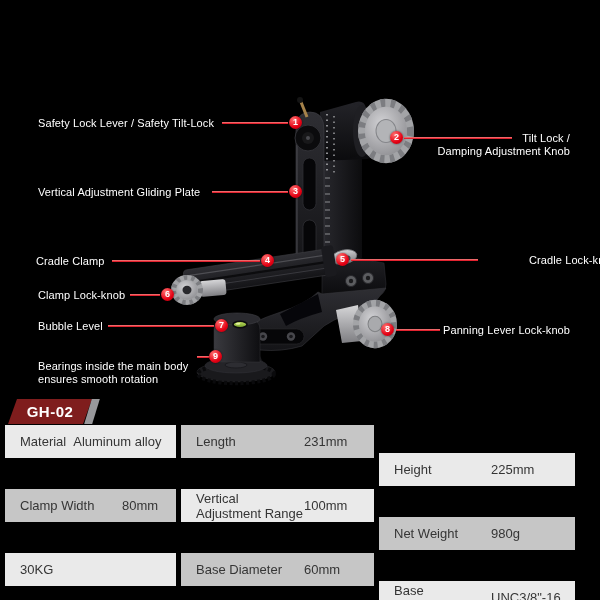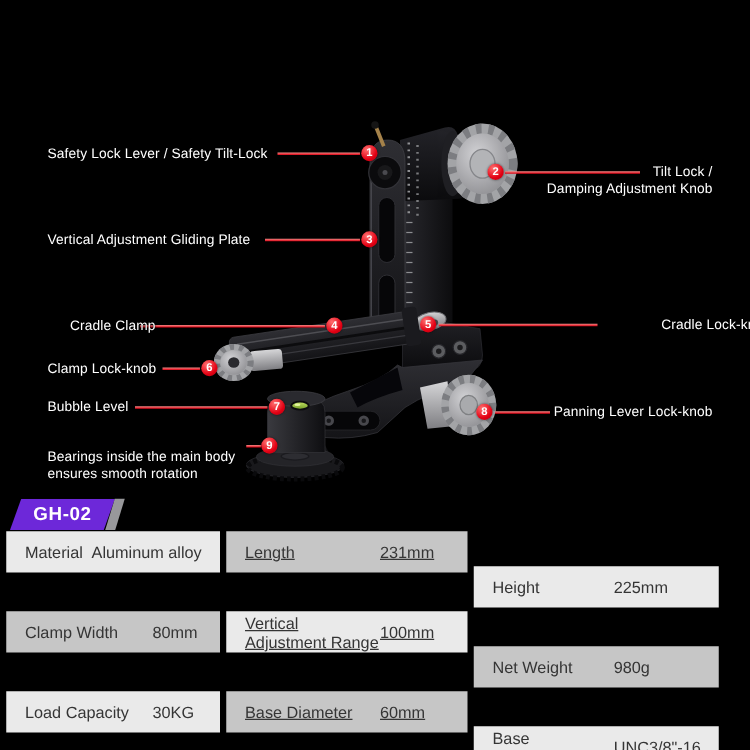--- a/index.html
+++ b/index.html
@@ -8,21 +8,21 @@
   .stage{position:absolute;left:0;top:0;width:600px;height:600px;}
 
   
   .co-label{position:absolute;color:#fff;font-size:11px;line-height:13px;
             white-space:nowrap;letter-spacing:.1px;
             text-shadow:0 0 2px rgba(0,0,0,.9),0 0 1px #000;}
   .co-label.multi{white-space:pre-line;}
   .lab1{left:38px;top:117px;}
   .lab2{right:30px;top:132px;width:150px;text-align:right;}
   .lab3{left:38px;top:186px;}
-  .lab4{left:56px;top:255px;}
+  .lab4{left:36px;top:255px;}
   .lab5{left:481px;top:254px;margin-left:48px;}
   .lab6{left:38px;top:289px;}
   .lab7{left:38px;top:320px;}
   .lab8{left:443px;top:324px;}
   .lab9{left:38px;top:360px;width:172px;}
 
   .co-line{position:absolute;height:2px;
            background:linear-gradient(180deg,#f islands08080,#d90010);
            background:linear-gradient(180deg,#f28a86,#dc0012);}
   .lin1{left:222px;top:122px;width:66px;}
@@ -40,35 +40,35 @@
           color:#fff;font-size:9px;font-weight:bold;line-height:13px;
           text-align:center;box-shadow:0 0 2px rgba(0,0,0,.6);}
   .dot1{left:289px;top:116px;} .dot2{left:390px;top:131px;}
   .dot3{left:289px;top:185px;} .dot4{left:261px;top:254px;}
   .dot5{left:336px;top:253px;} .dot6{left:161px;top:288px;}
   .dot7{left:215px;top:319px;} .dot8{left:381px;top:323px;}
   .dot9{left:209px;top:350px;}
 
   
   .badge-wrap{position:absolute;left:8px;top:399px;}
-  .badge{position:absolute;left:0;top:0;width:84px;height:25px;background:#6d28d9;
+  .badge{position:absolute;left:0;top:0;width:84px;height:25px;background:#7f1d1d;
          clip-path:polygon(9px 0,100% 0,calc(100% - 9px) 100%,0 100%);
          color:#fff;font-size:15px;font-weight:bold;text-align:center;
          line-height:25px;letter-spacing:.5px;}
   .badge-stripe{position:absolute;left:80px;top:0;width:8px;height:25px;
          background:#98989b;transform:skewX(-17deg);}
 
   
   .spec-table{position:absolute;left:5px;top:425px;width:591px;}
   .spec-row{display:flex;gap:5px;margin-bottom:3px;}
   .spec-cell{height:33px;display:flex;align-items:center;
              padding-left:15px;box-sizing:border-box;
              color:#353535;font-size:13px;line-height:15px;}
   .spec-cell:nth-child(1){width:171px;}
-  .spec-cell:nth-child(2){width:193px;text-decoration:underline;}
+  .spec-cell:nth-child(2){width:193px;}
   .spec-cell:nth-child(3){width:196px;margin-top:28px;}
   .spec-row:nth-child(odd)  .spec-cell:nth-child(odd) {background:#eaeaea;}
   .spec-row:nth-child(odd)  .spec-cell:nth-child(even){background:#c6c6c6;}
   .spec-row:nth-child(even) .spec-cell:nth-child(odd) {background:#c6c6c6;}
   .spec-row:nth-child(even) .spec-cell:nth-child(even){background:#eaeaea;}
   .spec-cell .lbl{flex:1;white-space:pre-line;}
   .spec-cell .val{text-align:left;}
   .spec-cell:nth-child(1) .val{width:54px;}
   .spec-cell:nth-child(2) .val{width:70px;}
   .spec-cell:nth-child(3) .val{width:84px;}
@@ -290,21 +290,20 @@
 Adjustment Range</span>
         <span class="val">100mm</span>
       </div>
       <div class="spec-cell">
         <span class="lbl">Net Weight</span>
         <span class="val">980g</span>
       </div>
     </div>
     <div class="spec-row">
       <div class="spec-cell">
-        <span class="lbl">Load Capacity</span>
         <span class="val">30KG</span>
       </div>
       <div class="spec-cell">
         <span class="lbl">Base Diameter</span>
         <span class="val">60mm</span>
       </div>
       <div class="spec-cell">
         <span class="lbl">Base
 Screw Thread</span>
         <span class="val">UNC3/8"-16</span>

